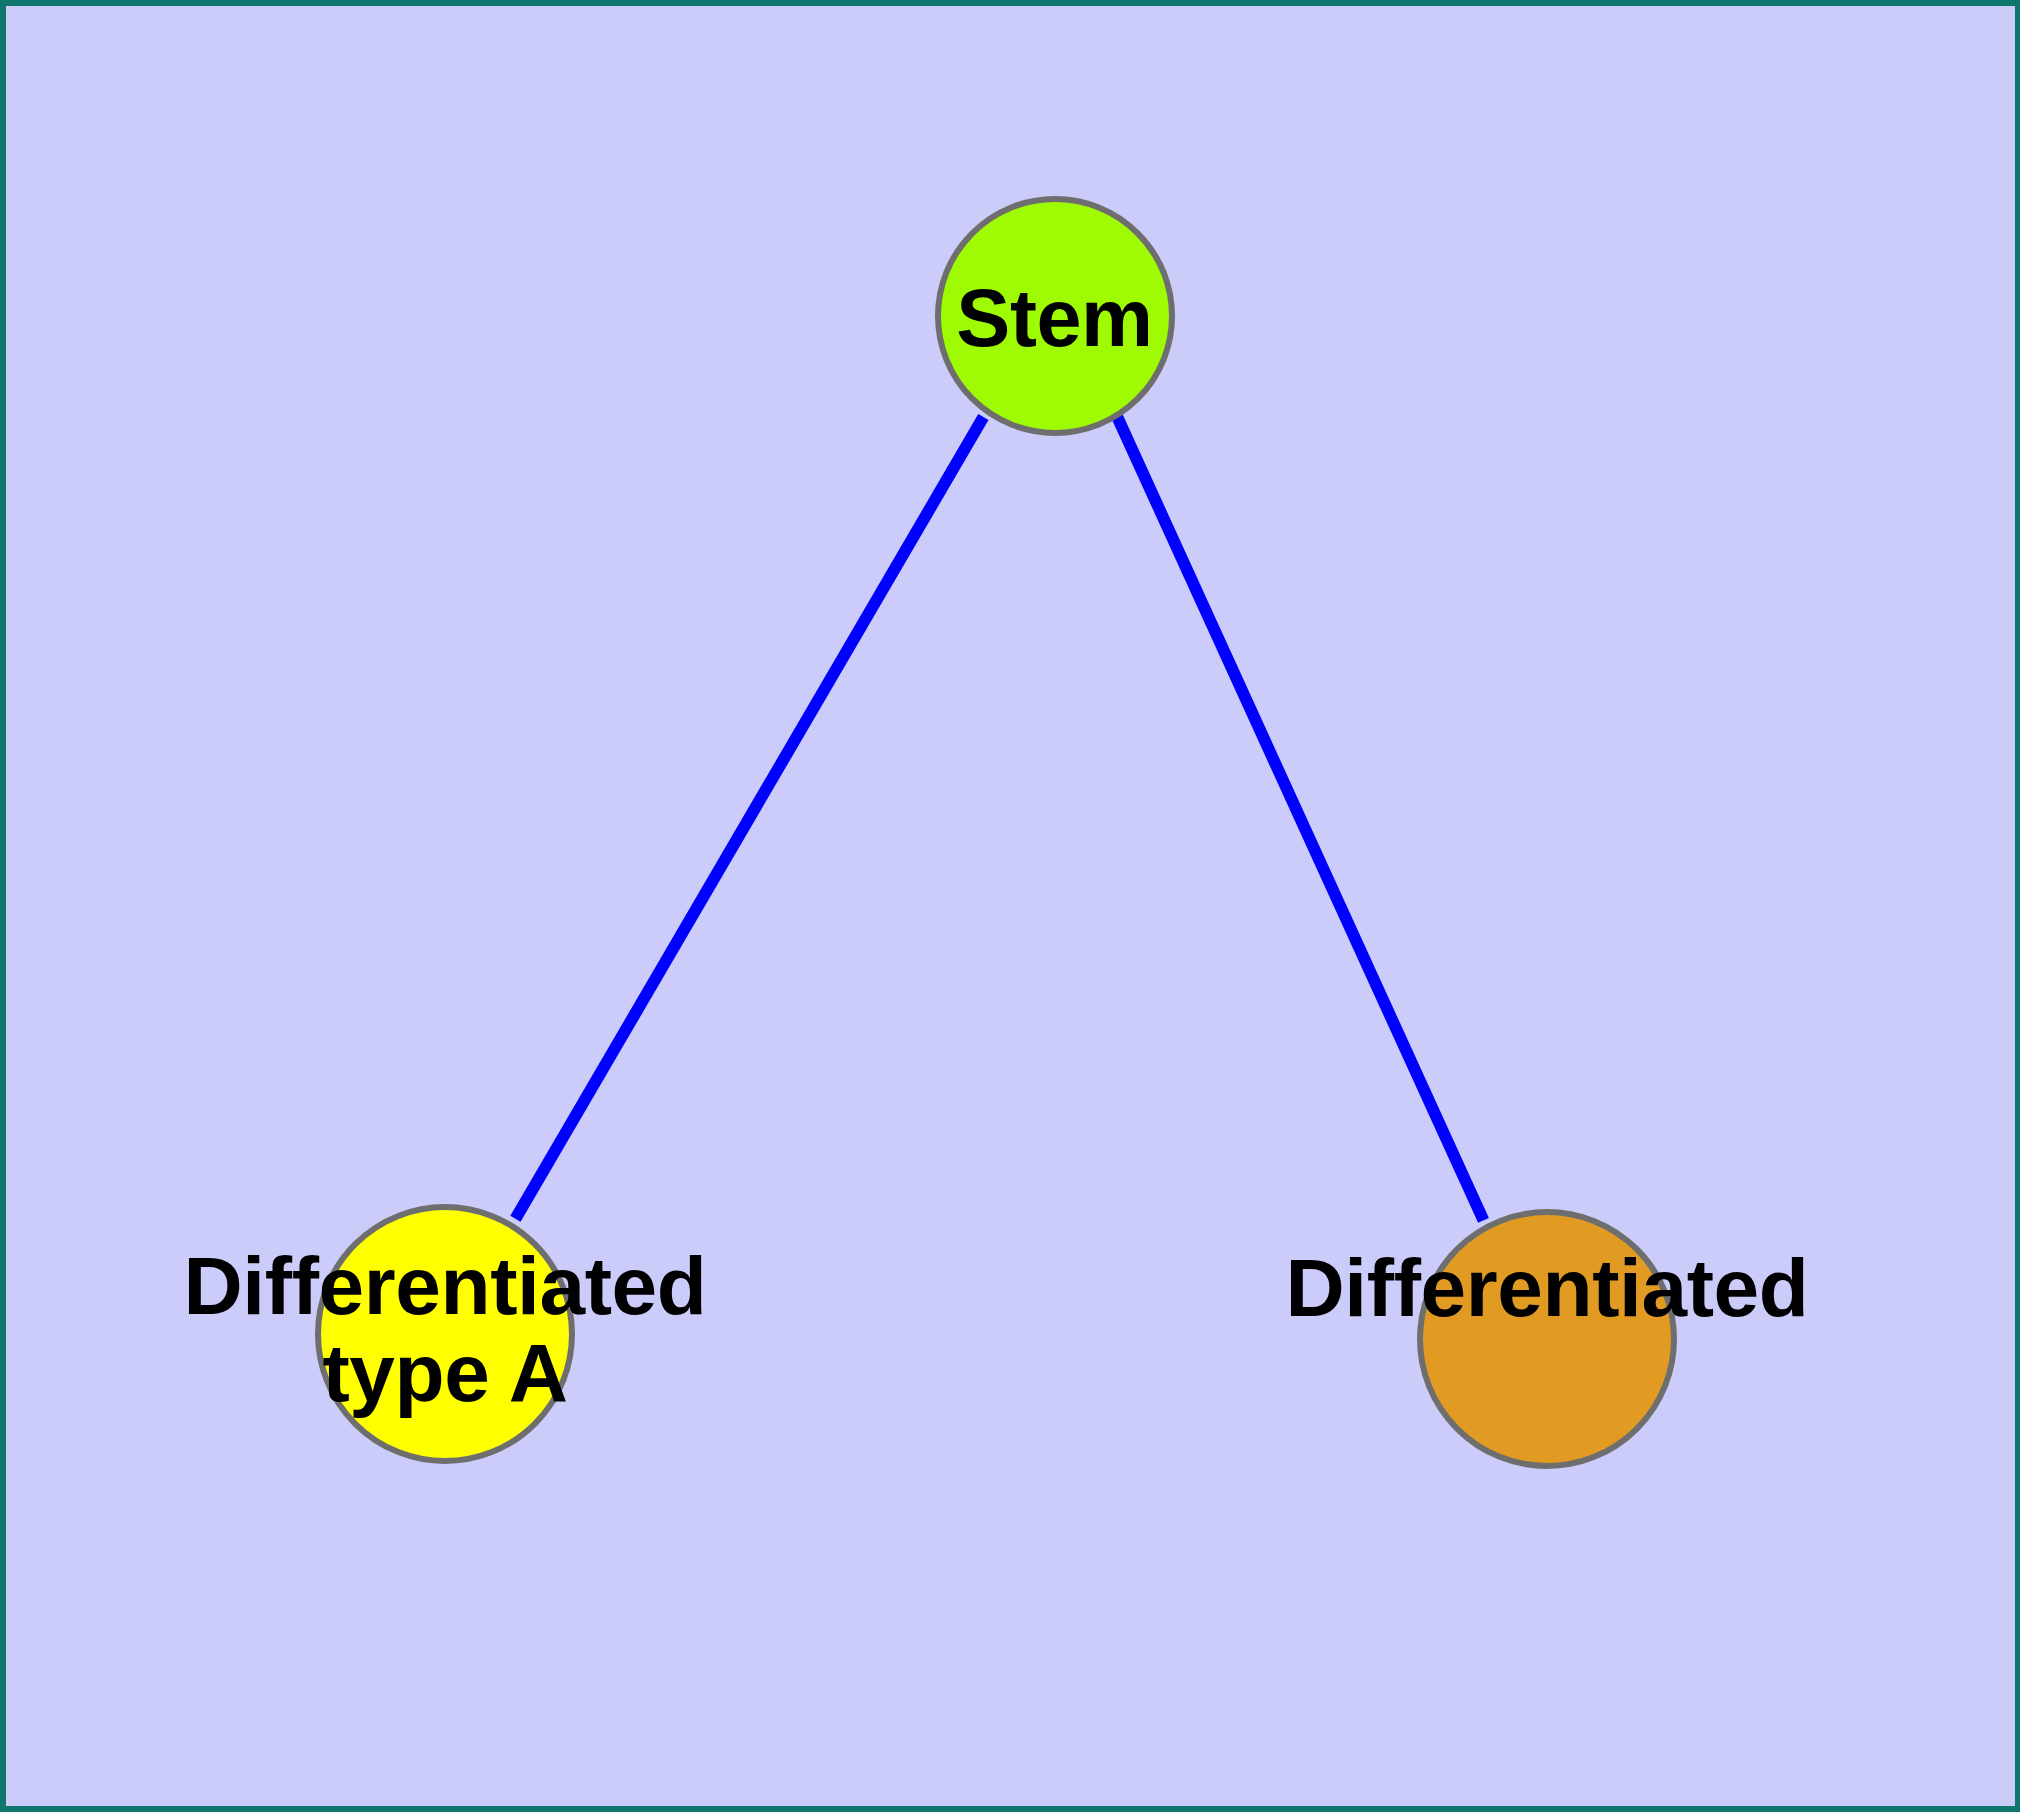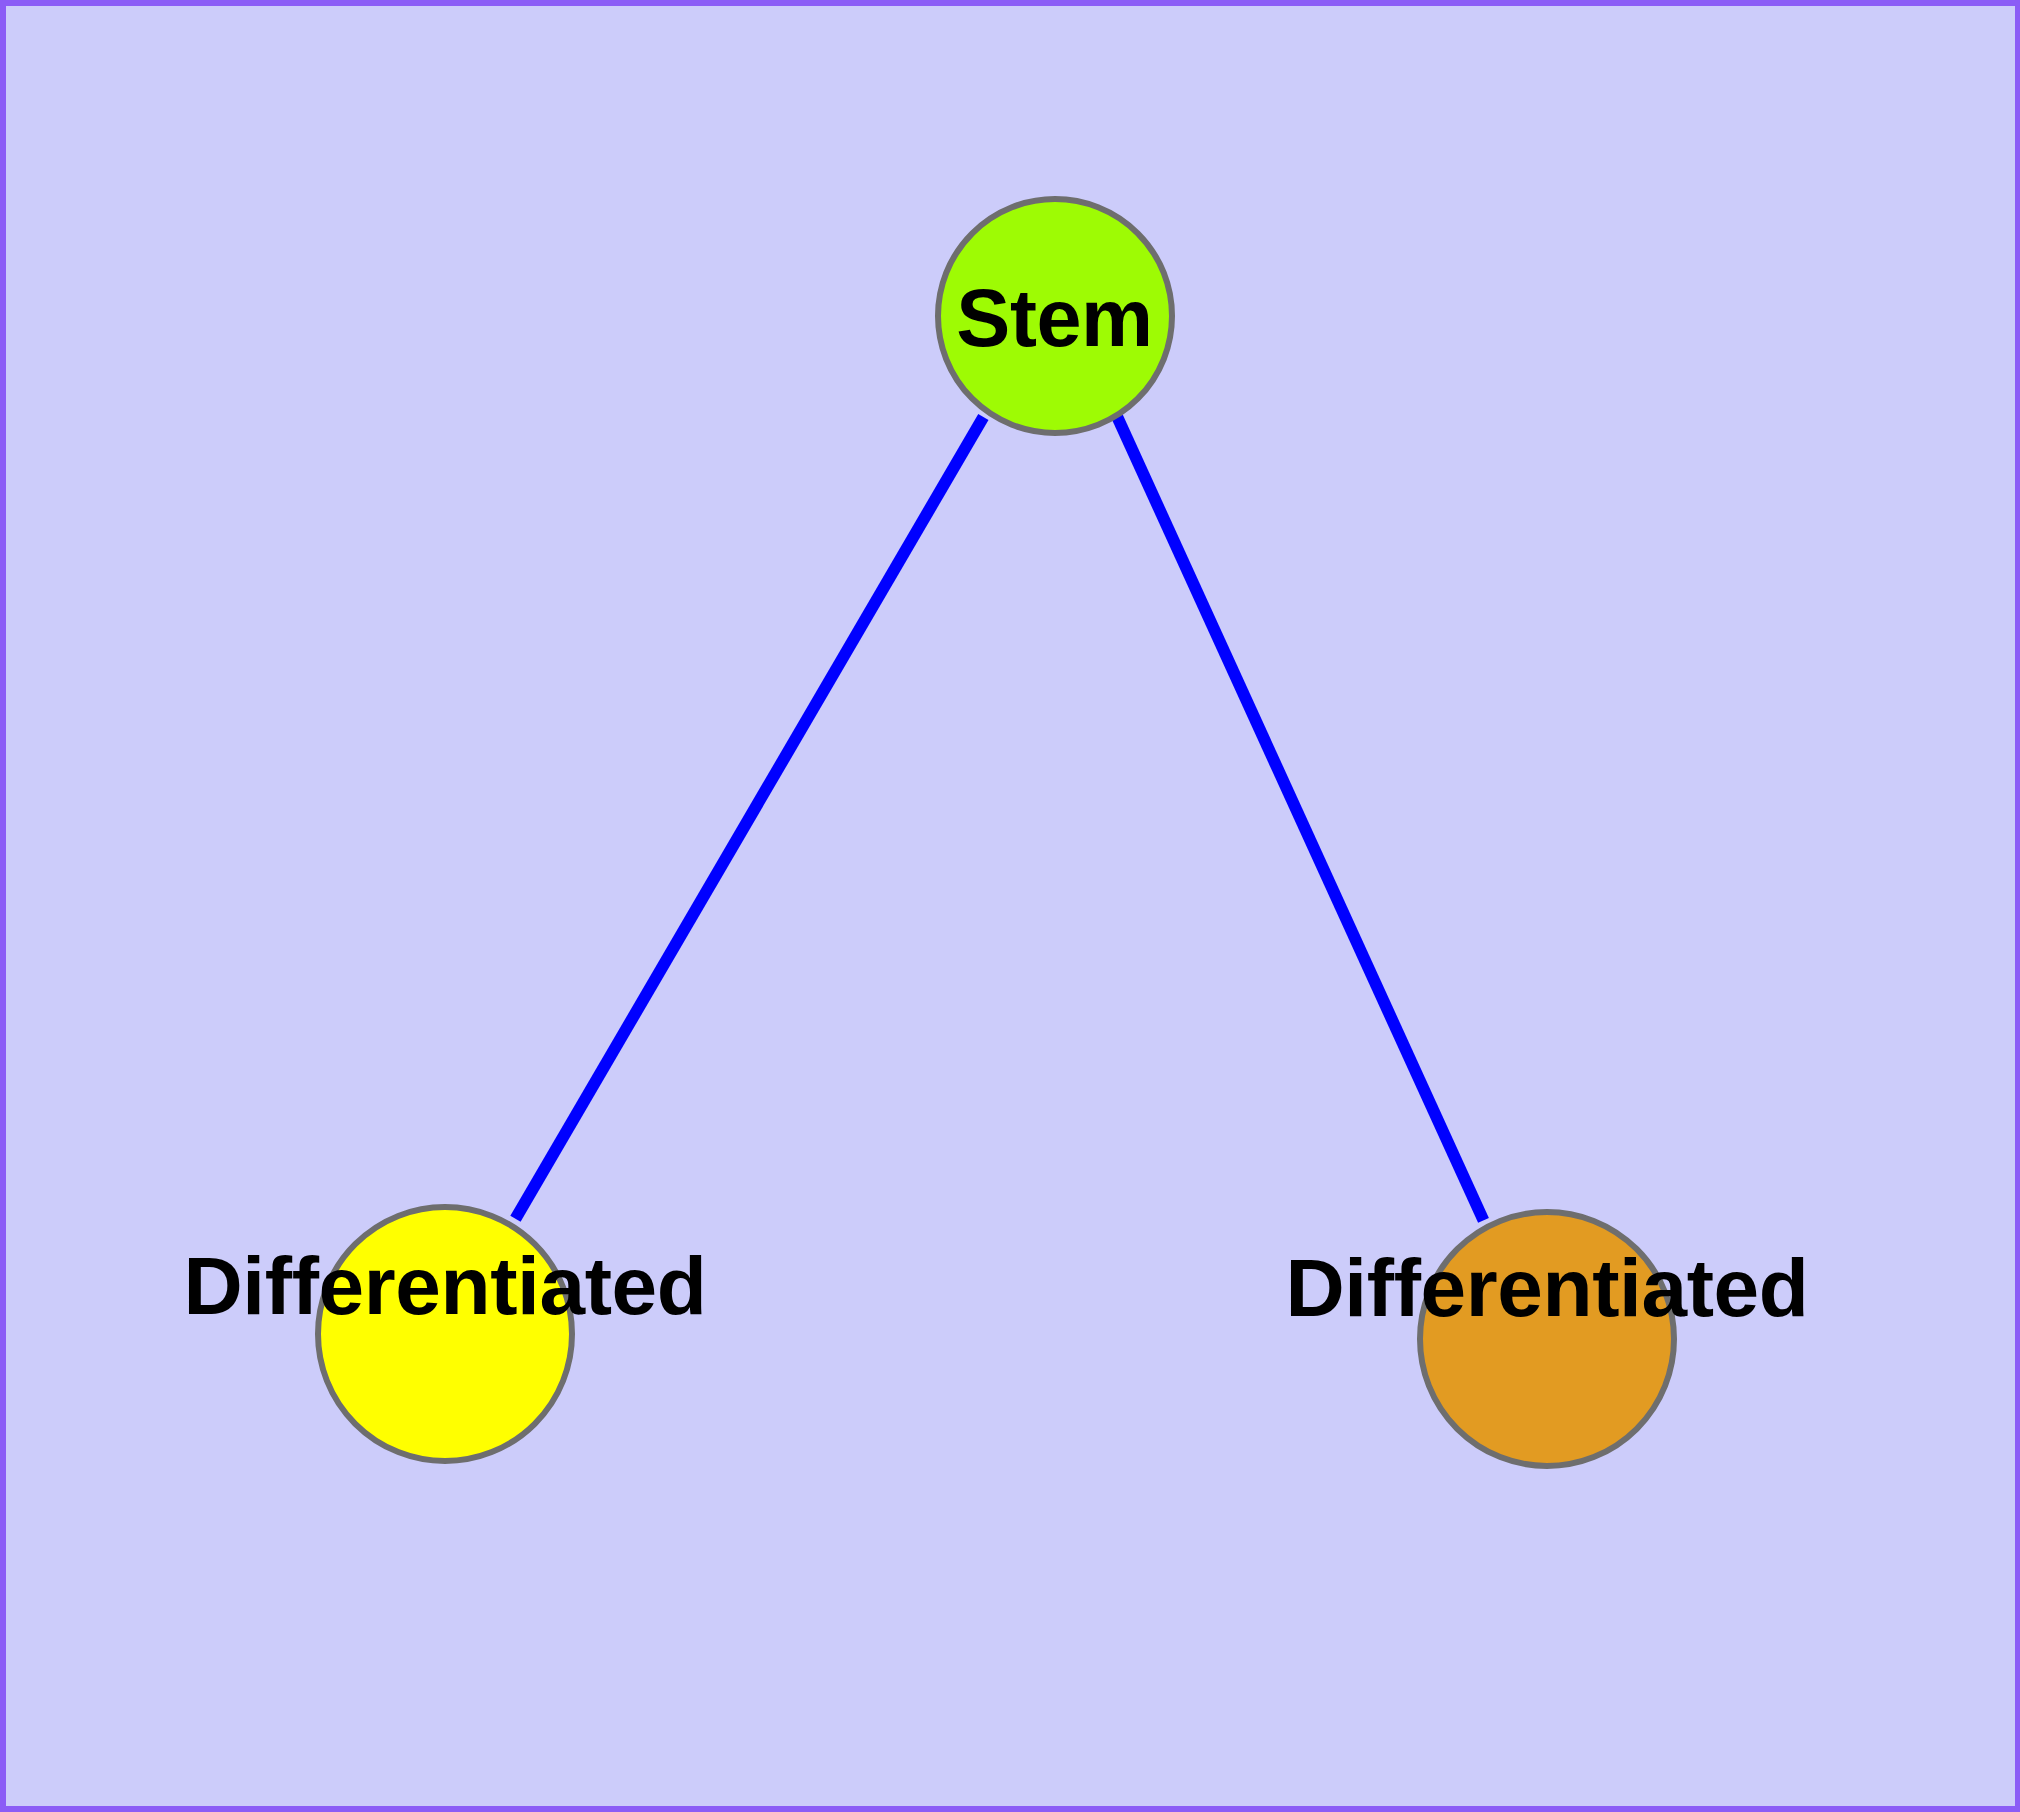--- a/index.html
+++ b/index.html
@@ -13,21 +13,21 @@
     height: 1812px;
     overflow: hidden;
     font-family: "Liberation Sans", sans-serif;
   }
 
   #graph-canvas {
     position: relative;
     width: 2021px;
     height: 1812px;
     box-sizing: border-box;
-    background: #8b5cf6;
+    background: #0f766e;
   }
 
   
   #graph-plot {
     position: absolute;
     left: 6px;
     top: 6px;
     width: 2009px;
     height: 1800px;
     background: #ccccfa;
@@ -126,20 +126,21 @@
       <div class="node" id="node-diff-a" style="background:#ffff00;"></div>
 
       <div class="node" id="node-diff-b" style="background:#e29b22;"></div>
 
       <div class="node-label" id="label-stem">
         <div>Stem</div>
       </div>
 
       <div class="node-label" id="label-diff-a">
         <div>Differentiated</div>
+        <div>type A</div>
       </div>
 
       <div class="node-label" id="label-diff-b">
         <div>Differentiated</div>
       </div>
 
     </div>
   </div>
 </div>
 

